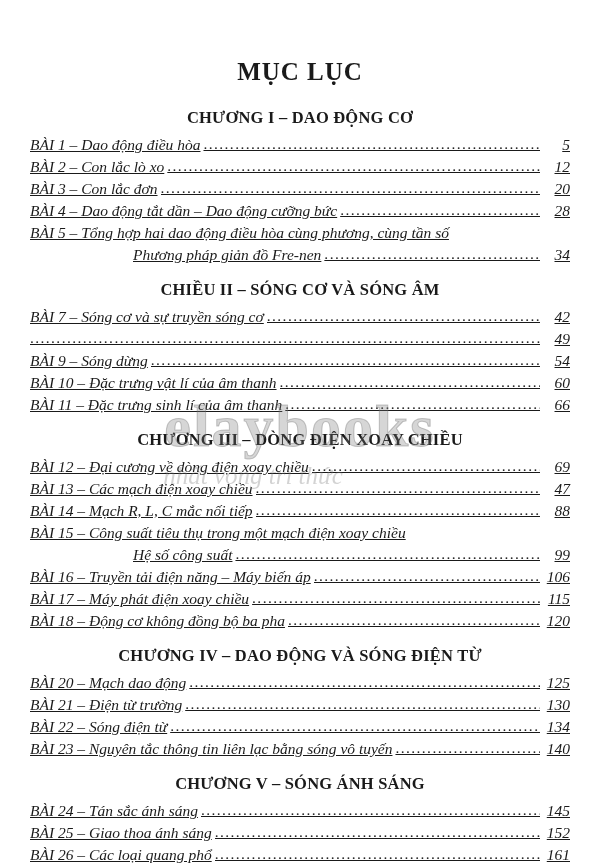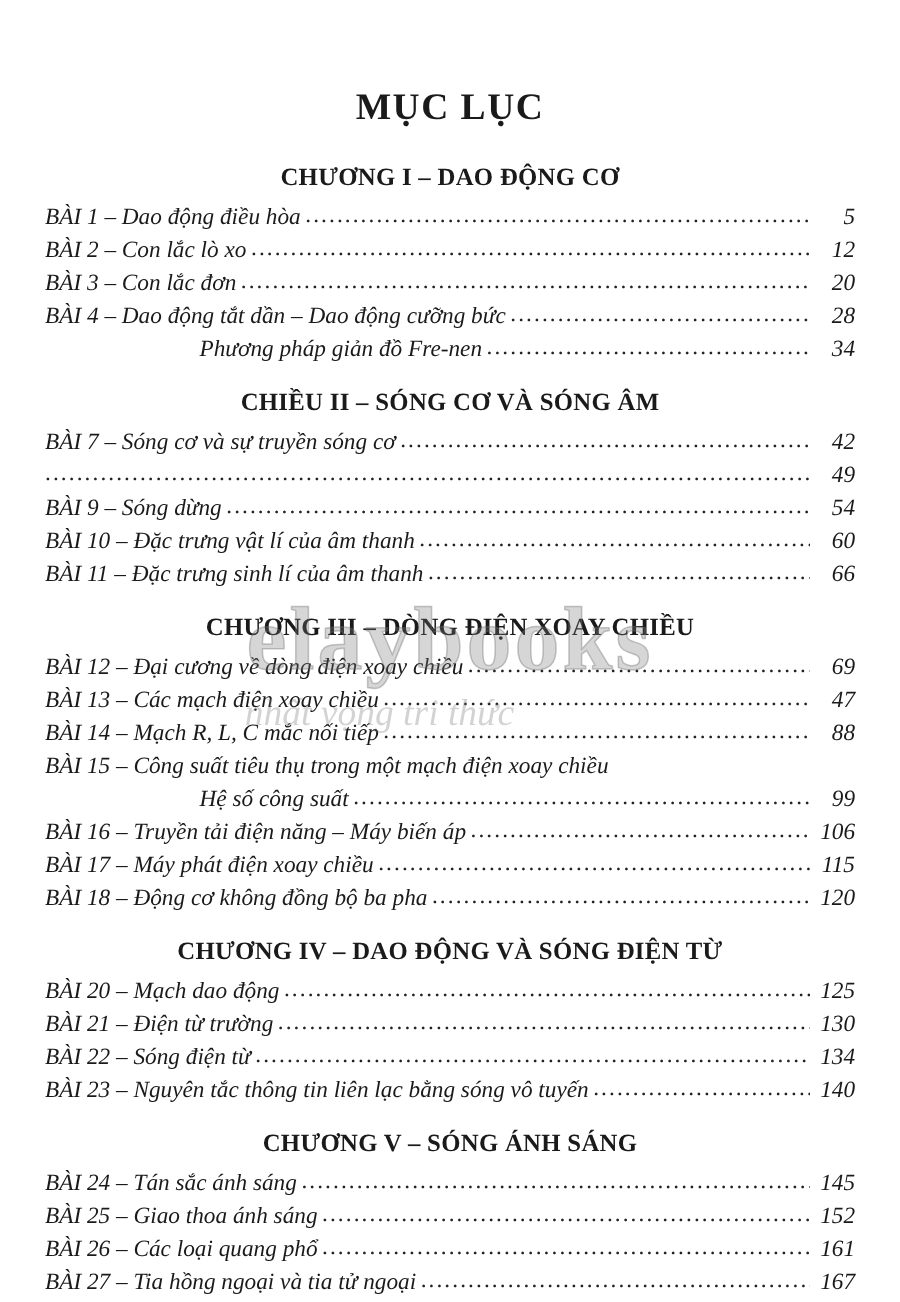--- a/index.html
+++ b/index.html
@@ -41,20 +41,21 @@
     letter-spacing: 0.2px;
   }
 
   .chapter-title.first {
     margin-top: 4px;
   }
 
   .entries {
     margin: 0;
     padding: 0;
+    text-decoration: underline;
   }
 
   .entry {
     display: flex;
     align-items: baseline;
     font-size: 15.5px;
     font-style: italic;
     line-height: 1.42;
     white-space: nowrap;
   }
@@ -147,20 +148,25 @@
         <div class="entry">
           <span class="label">BÀI 3  –  Con lắc đơn</span>
           <span class="dots">.......................................................................................................................................................................................................</span>
           <span class="page-no">20</span>
         </div>
         <div class="entry">
           <span class="label">BÀI 4  –  Dao động tắt dần – Dao động cưỡng bức</span>
           <span class="dots">.......................................................................................................................................................................................................</span>
           <span class="page-no">28</span>
         </div>
+        <div class="entry">
+          <span class="label">BÀI 5  –  Tổng hợp hai dao động điều hòa cùng phương, cùng tần số</span>
+          <span class="dots"></span>
+          <span class="page-no"></span>
+        </div>
         <div class="entry cont">
           <span class="label">Phương pháp giản đồ Fre-nen</span>
           <span class="dots">.......................................................................................................................................................................................................</span>
           <span class="page-no">34</span>
         </div>
       </div>
       <div class="chapter-title">CHIỀU II – SÓNG CƠ VÀ SÓNG ÂM</div>
       <div class="entries">
         <div class="entry">
           <span class="label">BÀI 7  –  Sóng cơ và sự truyền sóng cơ</span>

